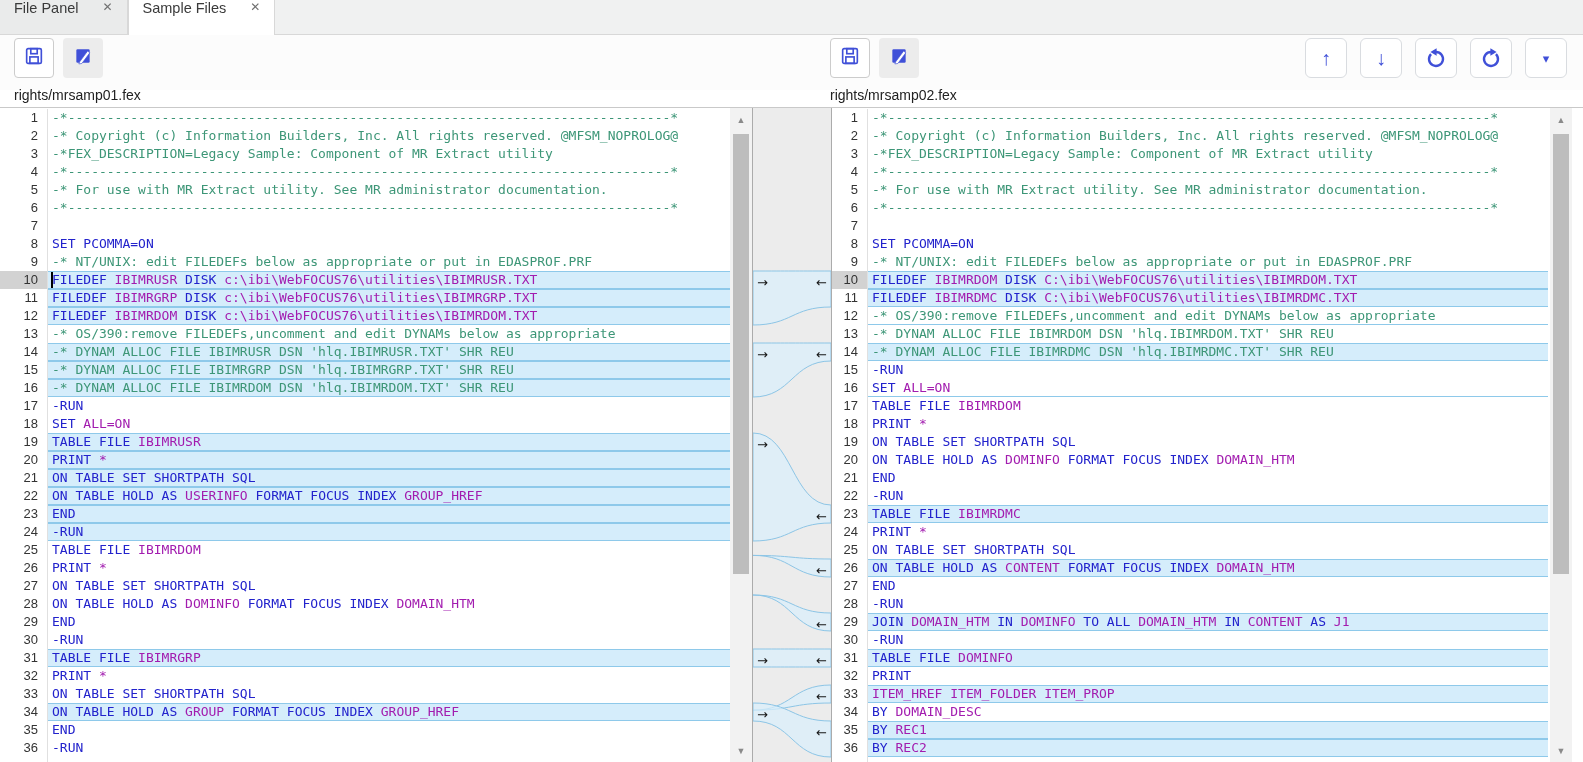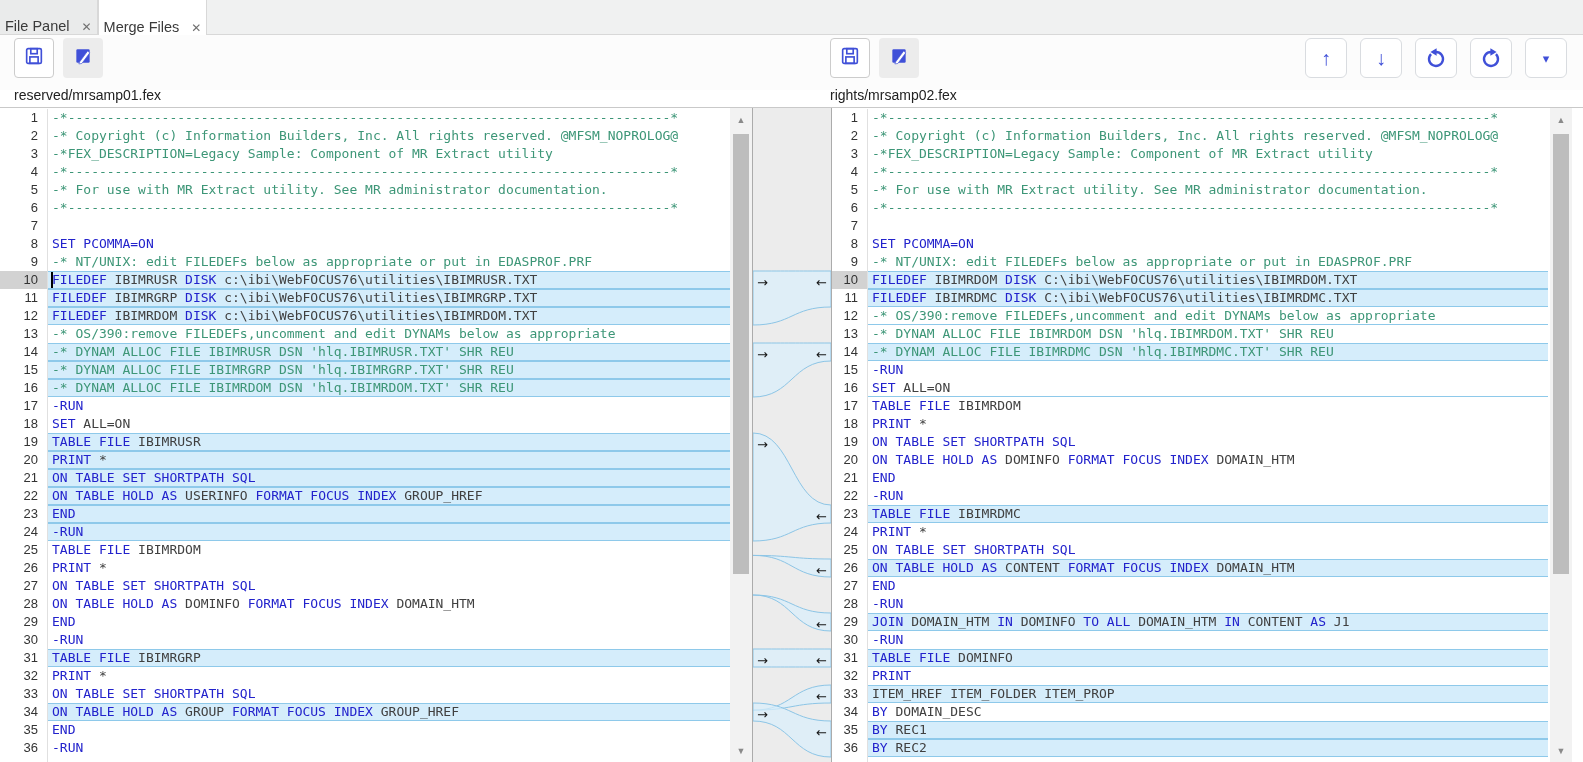--- a/index.html
+++ b/index.html
@@ -1,20 +1,20 @@
 <!DOCTYPE html>
 <html><head>
 <meta charset="utf-8">
 <style>
   html,body{margin:0;padding:0;}
   body{width:1583px;height:762px;overflow:hidden;background:#fff;font-family:"Liberation Sans",sans-serif;}
 
   
   .tabbar{height:35px;background:#f0f1f1;border-bottom:1px solid #d8d8d8;display:flex;box-sizing:border-box;}
-  .tab{display:flex;align-items:flex-end;gap:12px;padding:0 5px;font-size:14.5px;color:#3a3a3a;background:#eaebeb;border-right:1px solid #d8d8d8;height:34px;cursor:pointer;}
+  .tab{display:flex;align-items:flex-start;gap:24px;padding:0 14px;font-size:14.5px;color:#3a3a3a;background:#eaebeb;border-right:1px solid #d8d8d8;height:34px;cursor:pointer;}
   .tab.active{background:#fff;margin-bottom:-1px;height:35px;border-left:1px solid #d8d8d8;}
   .tab .x{color:#6f6f6f;font-size:12px;}
 
   
   .toolbar-row{position:relative;height:55px;background:#fcfcfc;}
   .tbgroup{position:absolute;top:3px;display:flex;gap:9px;}
   .tb-left{left:14px;}
   .tb-mid{left:830px;}
   .tb-right{right:16px;gap:13px;}
   .btn{width:40px;height:40px;border-radius:4px;display:flex;align-items:center;justify-content:center;box-sizing:border-box;cursor:pointer;}
@@ -37,21 +37,21 @@
   .gutter{box-sizing:border-box;border-right:1px solid #e0e0e0;background:#fff;font-size:13px;color:#333;flex:0 0 auto;}
   .panel.left .gutter{width:48px;}
   .panel.right .gutter{width:36px;}
   .gr{height:18px;line-height:18px;text-align:right;padding-right:9px;}
   .gr.cur{background:#d2d2d2;}
   .code{flex:1;position:relative;font-family:"DejaVu Sans Mono","Liberation Mono",monospace;font-size:13px;white-space:pre;overflow:hidden;}
   .panel.right .code{margin-right:35px;}
   .cr{height:18px;line-height:18px;padding-left:4px;position:relative;box-sizing:border-box;}
   .cr.hl{background:#d5edfb;box-shadow:inset 0 1px 0 #8ec9ea, inset 0 -1px 0 #8ec9ea;}
   .cr.a{box-shadow:inset 0 -1px 0 #8ec9ea;}
-  .k{color:#2222cc;} .t{color:#404040;} .c{color:#3d9677;}
+  .k{color:#2222cc;} .t{color:#a21caf;} .c{color:#3d9677;}
   .caret{position:absolute;left:3px;top:1px;width:2px;height:16px;background:#000;}
 
   
   .vscroll{position:absolute;top:0;bottom:0;width:22px;background:#f2f2f2;z-index:3;}
   .panel.left .vscroll{right:0;}
   .panel.right .vscroll{right:11px;}
   .vthumb{position:absolute;left:3px;width:16px;top:26px;height:440px;background:#bdbdbd;}
   .sarrow{position:absolute;left:0;width:22px;height:14px;color:#8a8a8a;font-size:9px;display:flex;align-items:center;justify-content:center;}
   .sarrow.up{top:5px;} .sarrow.down{bottom:5px;}
 
@@ -64,21 +64,21 @@
 </style>
 </head>
 <body>
 
 <div class="tabbar">
   <div class="tab">
     <span>File Panel</span>
     <span class="x">✕</span>
   </div>
   <div class="tab active">
-    <span>Merge Files</span>
+    <span>Sample Files</span>
     <span class="x">✕</span>
   </div>
 </div>
 
 <div class="toolbar-row">
   <div class="tbgroup tb-left">
     <div class="btn bordered">
       <span>
         <svg width="22" height="22" viewBox="0 0 24 24" fill="none" stroke="#4050d8" stroke-width="1.8">
           <rect x="4" y="4" width="16" height="16" rx="1.5"></rect>
@@ -140,21 +140,21 @@
         </svg>
       </span>
     </div>
     <div class="navbtn">
         <span class="caret-glyph">▾</span>
       </div>
   </div>
 </div>
 
 <div class="file-labels">
-  <span class="flabel-l">reserved/mrsamp01.fex</span>
+  <span class="flabel-l">rights/mrsamp01.fex</span>
   <span class="flabel-r">rights/mrsamp02.fex</span>
 </div>
 
 <div class="code-area">
 
   <div class="panel left" id="panelL">
     <div class="gutter">
         <div class="gr">1</div>
         <div class="gr">2</div>
         <div class="gr">3</div>

